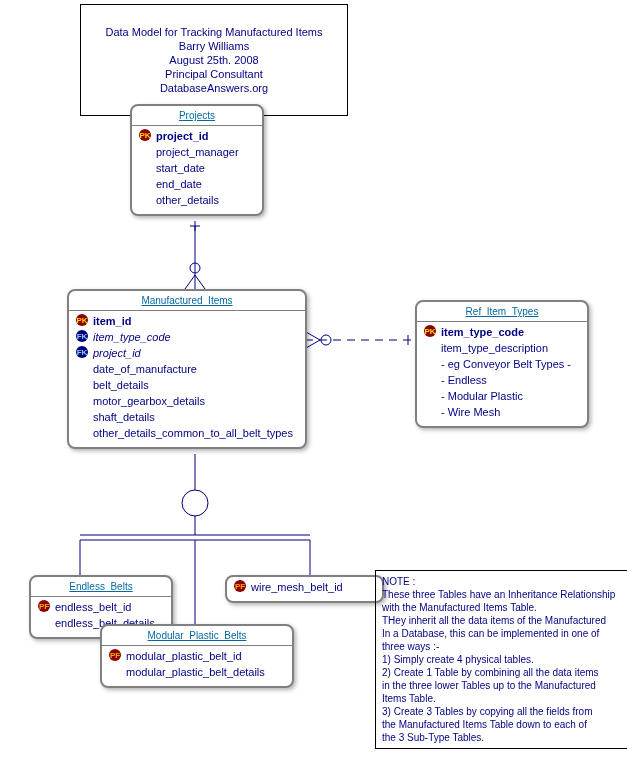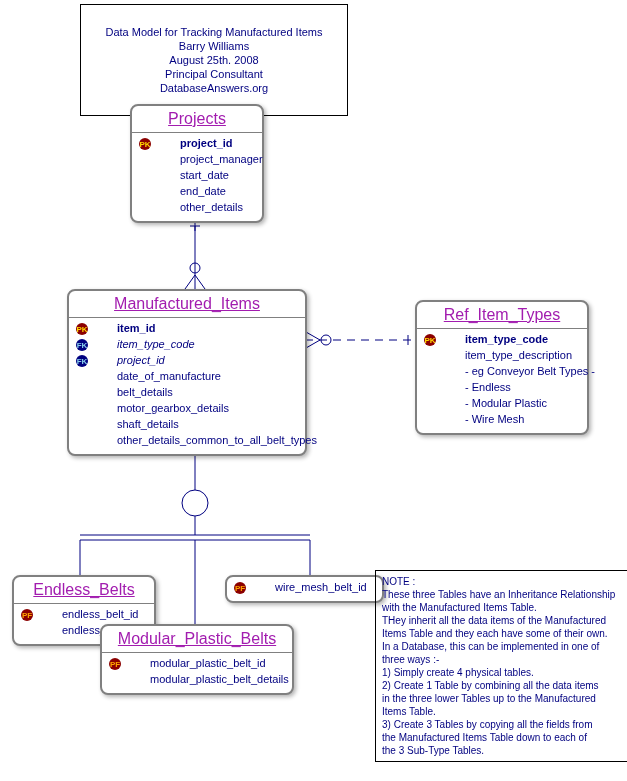--- a/index.html
+++ b/index.html
@@ -23,37 +23,36 @@
   }
   .entity {
     position: absolute;
     border: 2px solid #808080;
     border-radius: 8px;
     background: #fff;
     box-shadow: 2px 2px 4px rgba(0,0,0,0.3);
   }
   .entity-header {
     text-align: center;
-    color: #a21caf;
-    font-size: 16px;
+    color: #0369a1;
+    font-size: 10px;
     padding: 4px 8px;
     border-bottom: 1px solid #808080;
     text-decoration: underline;
   }
   .entity-body {
     padding: 2px 4px 6px 4px;
   }
   .field-row {
     display: flex;
-    align-items: flex-end;
+    align-items: flex-start;
     font-size: 11px;
     color: #000080;
     line-height: 16px;
     padding-left: 2px;
-    gap: 24px;
   }
   .key-icon {
     width: 14px;
     height: 14px;
     flex-shrink: 0;
     margin-right: 4px;
     display: inline-flex;
     align-items: center;
     justify-content: center;
   }
@@ -246,21 +245,21 @@
         <span class="key-icon"></span>
         <span class="field-text">- Modular Plastic</span>
       </div>
     <div class="field-row">
         <span class="key-icon"></span>
         <span class="field-text">- Wire Mesh</span>
       </div>
   </div>
 </div>
 
-<div class="entity" style="top:575px; left:12px; width:140px;">
+<div class="entity" style="top:575px; left:29px; width:140px;">
   <div class="entity-header">Endless_Belts</div>
   <div class="entity-body">
     <div class="field-row pf">
       <span class="key-icon">
           <svg width="14" height="14">
             <use href="#key-pf"></use>
           </svg>
         </span>
       <span class="field-text">endless_belt_id</span>
     </div>
@@ -300,21 +299,20 @@
         <span class="field-text">modular_plastic_belt_details</span>
       </div>
   </div>
 </div>
 
 <div class="note-box" style="top:570px; left:375px; width:240px;">
   <div> NOTE :</div>
   <div>These three Tables have an Inheritance Relationship</div>
   <div>with the Manufactured Items Table.</div>
   <div>THey inherit all the data items of the Manufactured</div>
-  <div>Items Table and they each have some of their own.</div>
   <div>In a Database, this can be implemented in one of</div>
   <div>three ways :-</div>
   <div>1) Simply create 4 physical tables.</div>
   <div>2) Create 1 Table by combining all the data items</div>
   <div>    in the three lower Tables up to the Manufactured</div>
   <div>    Items Table.</div>
   <div>3) Create 3 Tables by copying all the fields from</div>
   <div>    the Manufactured Items Table down to each of</div>
   <div>    the 3 Sub-Type Tables.</div>
 </div>

